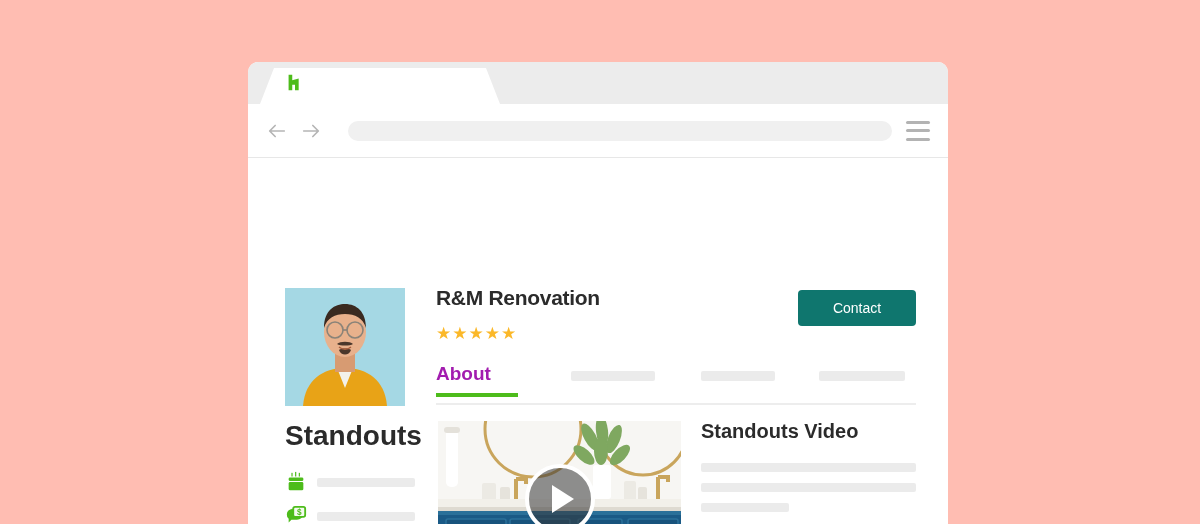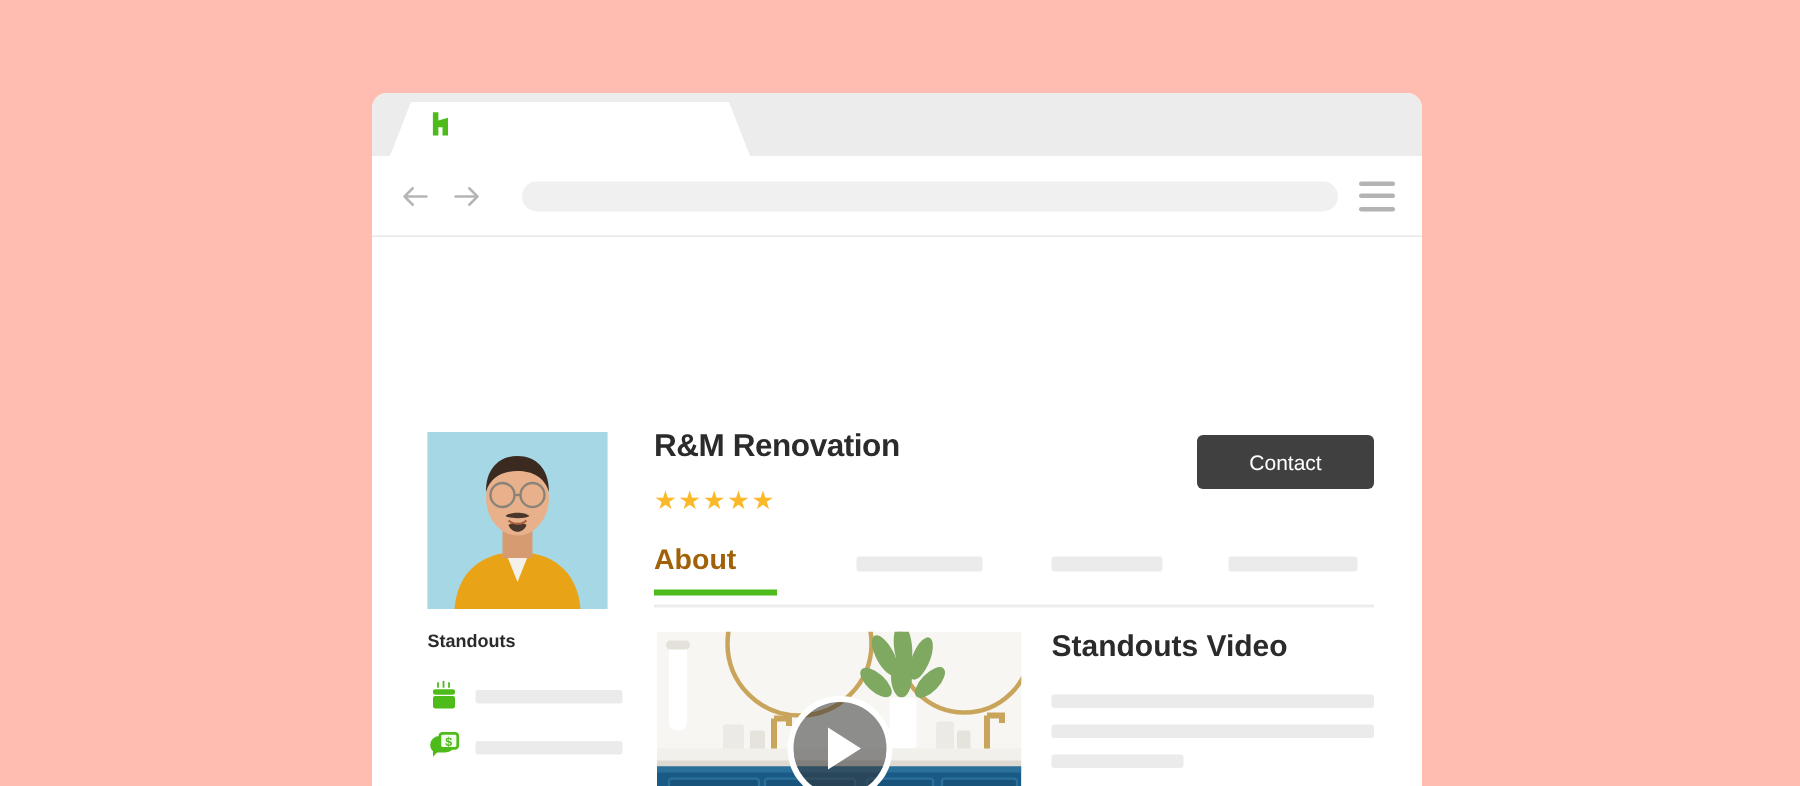--- a/index.html
+++ b/index.html
@@ -77,56 +77,56 @@
     font-size:21px; font-weight:bold; color:#2b2b2b;
     letter-spacing:-0.3px;
   }
   .stars{
     position:absolute; left:188px; top:165px;
     font-size:17px; color:#fbb829; letter-spacing:1px;
   }
   .contact-btn{
     position:absolute; left:550px; top:132px;
     width:118px; height:36px;
-    background:#404040;
+    background:#0f766e;
     border:none; border-radius:4px;
     color:#fff; font-size:14px;
     font-family:"Liberation Sans", sans-serif;
     cursor:pointer;
   }
 
   
   .tabs-row{
     position:absolute; left:188px; top:205px;
     width:480px; height:42px;
     border-bottom:2px solid #ededed;
     display:flex; align-items:flex-start;
   }
   .tab-active{
-    font-size:19px; font-weight:bold; color:#a16207;
+    font-size:19px; font-weight:bold; color:#a21caf;
     padding-bottom:10px;
     position:relative;
   }
   .tab-active::after{
     content:""; position:absolute;
     left:0; bottom:-2px; width:82px; height:4px;
     background:#4dbc1b;
   }
   .tab-ph{
     height:10px; background:#ebebeb; border-radius:2px;
     margin-top:8px;
   }
   .tab-ph.a{ width:84px; margin-left:80px; }
   .tab-ph.b{ width:74px; margin-left:46px; }
   .tab-ph.c{ width:86px; margin-left:44px; }
 
   
   .standouts{ position:absolute; left:37px; top:262px; width:130px; }
   .standouts-title{
-    font-size:12px; font-weight:bold; color:#2b2b2b;
+    font-size:28px; font-weight:bold; color:#2b2b2b;
     margin-bottom:18px;
   }
   .so-row{ display:flex; align-items:center; height:24px; margin-bottom:10px; }
   .so-icon{ width:22px; height:22px; flex:0 0 22px; margin-right:10px; }
   .so-bar{ height:9px; background:#ebebeb; border-radius:2px; flex:1; }
 
   
   .video-wrap{
     position:absolute; left:190px; top:263px;
     width:243px; height:155px;

